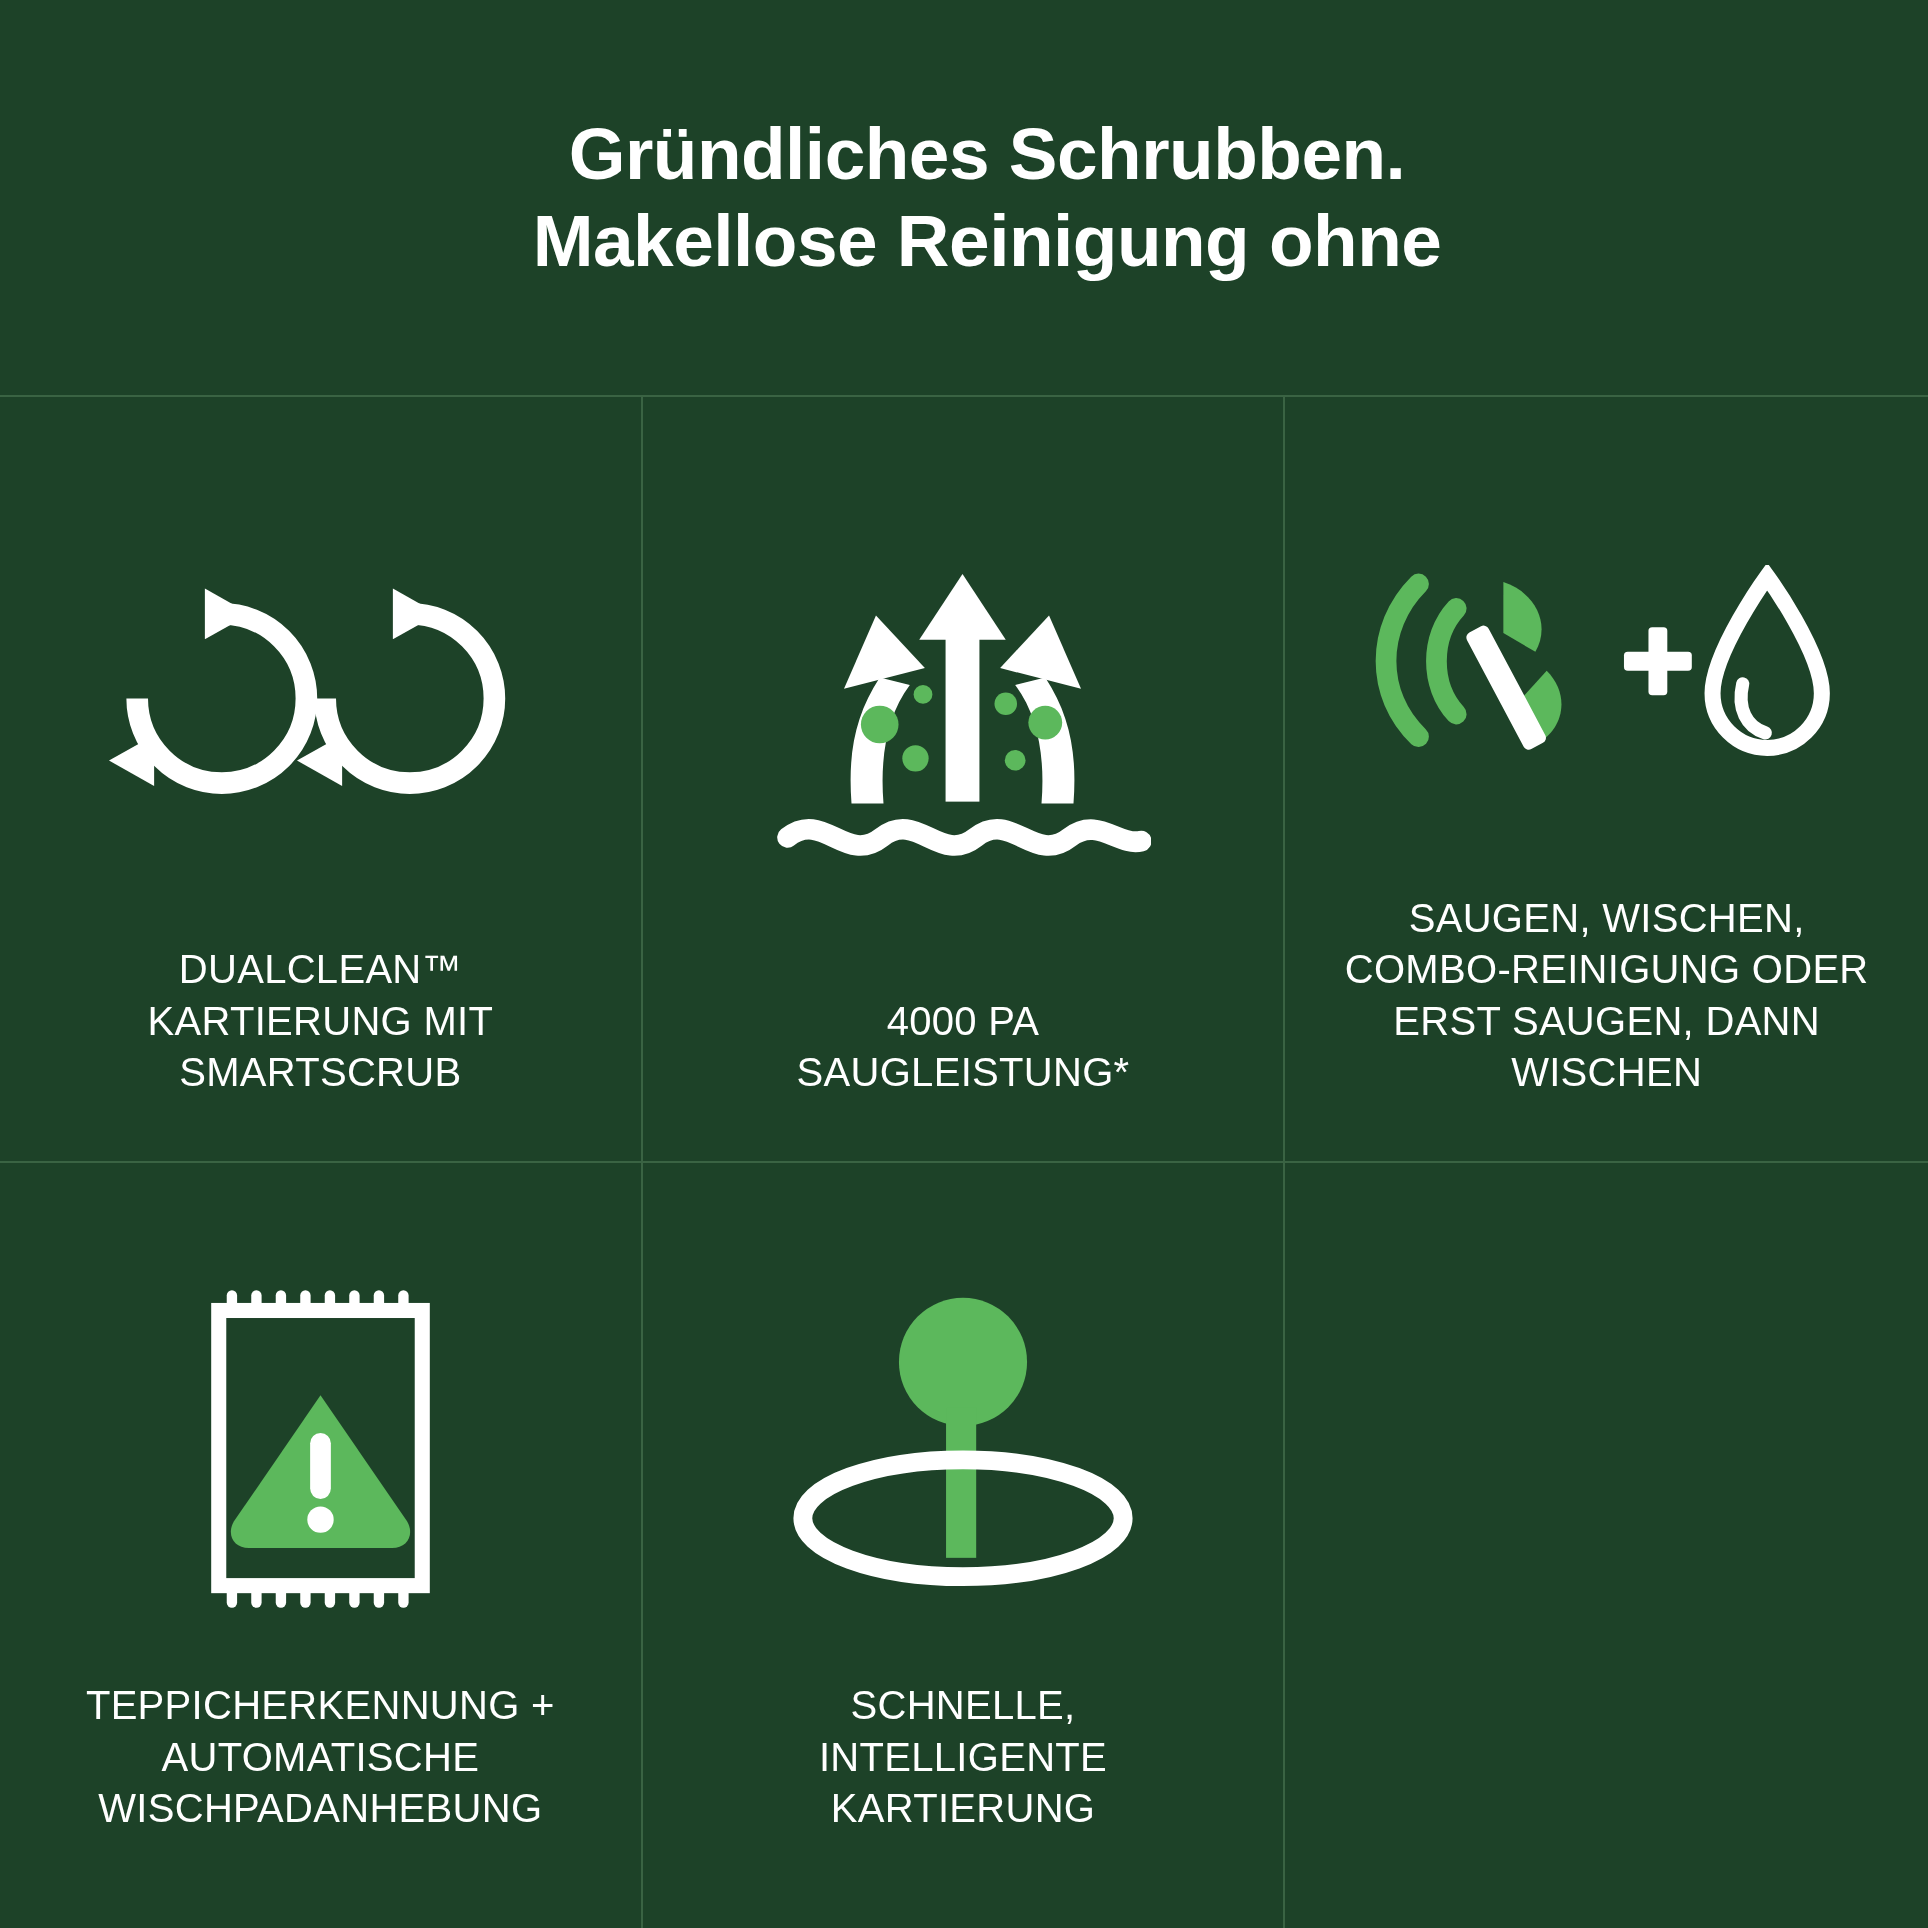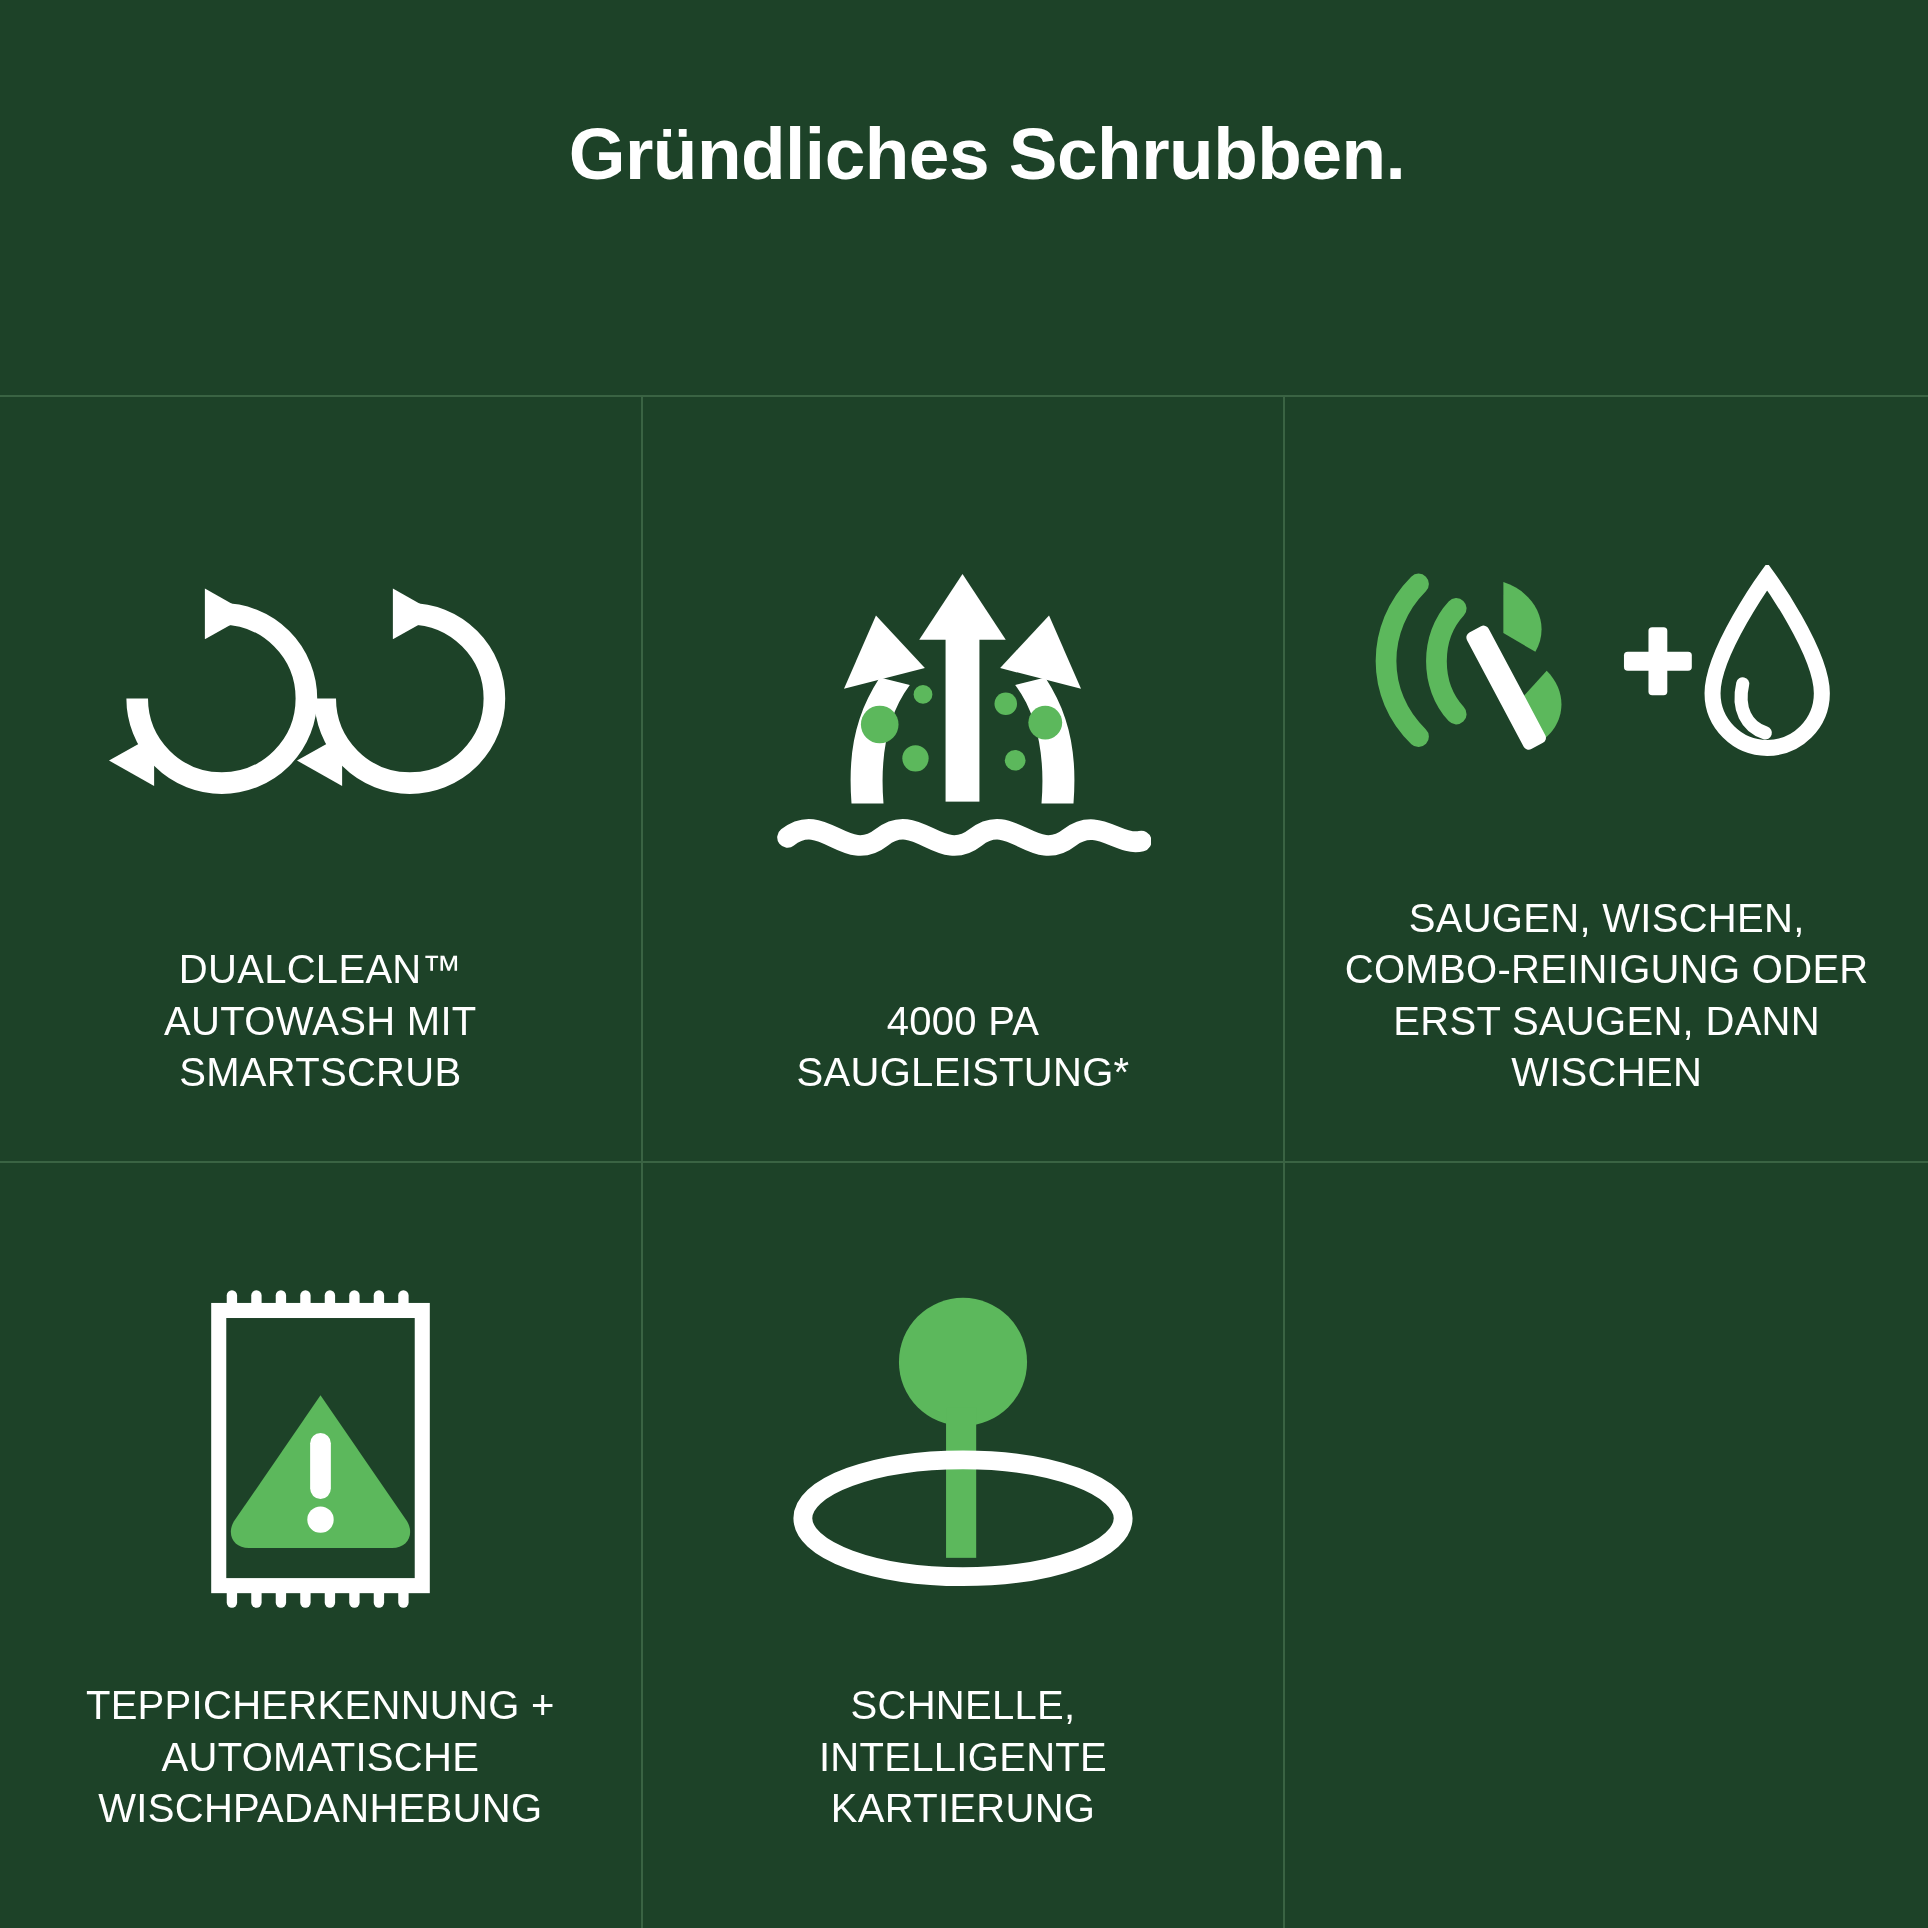--- a/index.html
+++ b/index.html
@@ -76,40 +76,40 @@
   .cell.row2 .caption { padding-bottom: 56px; }
 
   svg { display: block; }
 </style>
 </head>
 <body>
 
 <div class="page">
 
   <div class="headline">
-    <h1><span>Gründliches Schrubben.</span><br><br></h1>
+    <h1><span>Gründliches Schrubben.</span><br><span>Makellose Reinigung ohne</span><br></h1>
   </div>
 
   <div class="grid">
 
     <div class="cell">
       <div class="icon-wrap">
         <svg width="443" height="235" viewBox="0 0 470 250">
           <g fill="none" stroke="#ffffff" stroke-width="23">
             <path d="M130 35 A90 90 0 1 1 40 125" stroke-linecap="butt"></path>
             <path d="M330 35 A90 90 0 1 1 240 125" stroke-linecap="butt"></path>
           </g>
           <polygon points="112,8 160,35 112,62" fill="#ffffff"></polygon>
           <polygon points="58,218 10,191 58,164" fill="#ffffff"></polygon>
           <polygon points="312,8 360,35 312,62" fill="#ffffff"></polygon>
           <polygon points="258,218 210,191 258,164" fill="#ffffff"></polygon>
         </svg>
       </div>
       <div class="caption">DUALCLEAN™
-AUTOWASH MIT
+KARTIERUNG MIT
 SMARTSCRUB</div>
     </div>
 
     <div class="cell">
       <div class="icon-wrap">
         <svg width="377" height="301" viewBox="0 0 400 320">
 
           <g fill="#ffffff">
             <polygon points="200,0 246,70 154,70"></polygon>
             <rect x="182" y="62" width="36" height="180"></rect>

